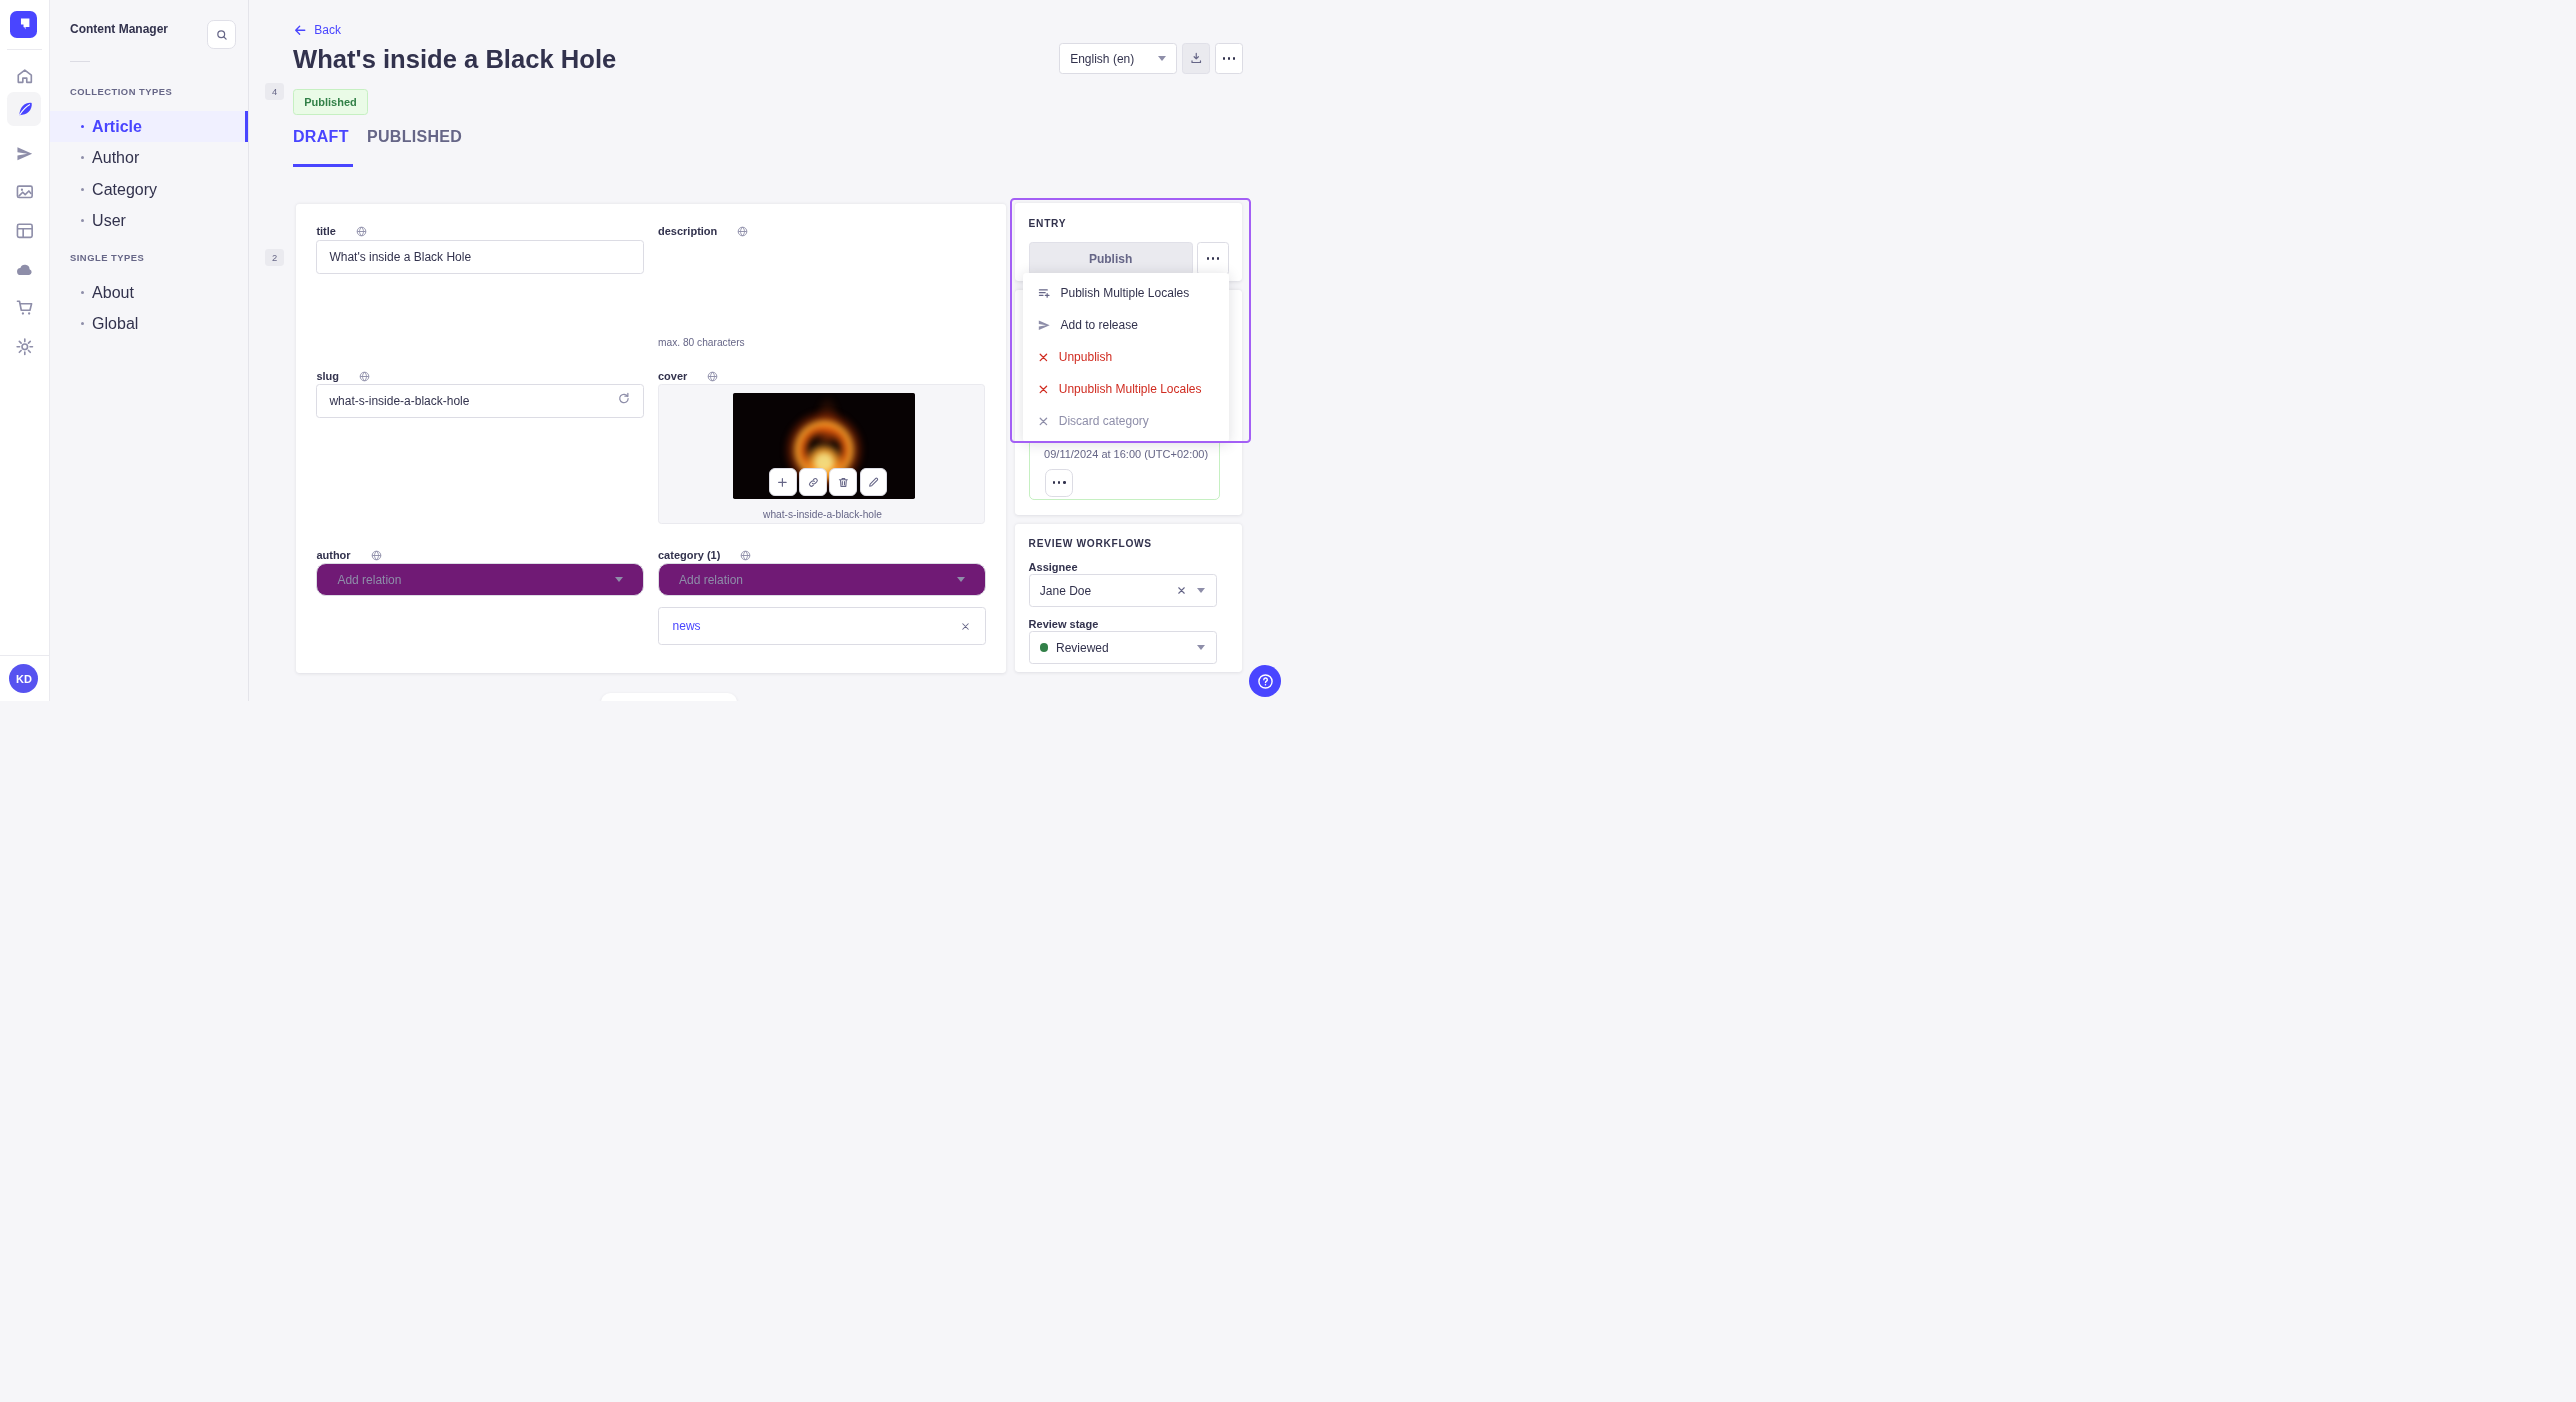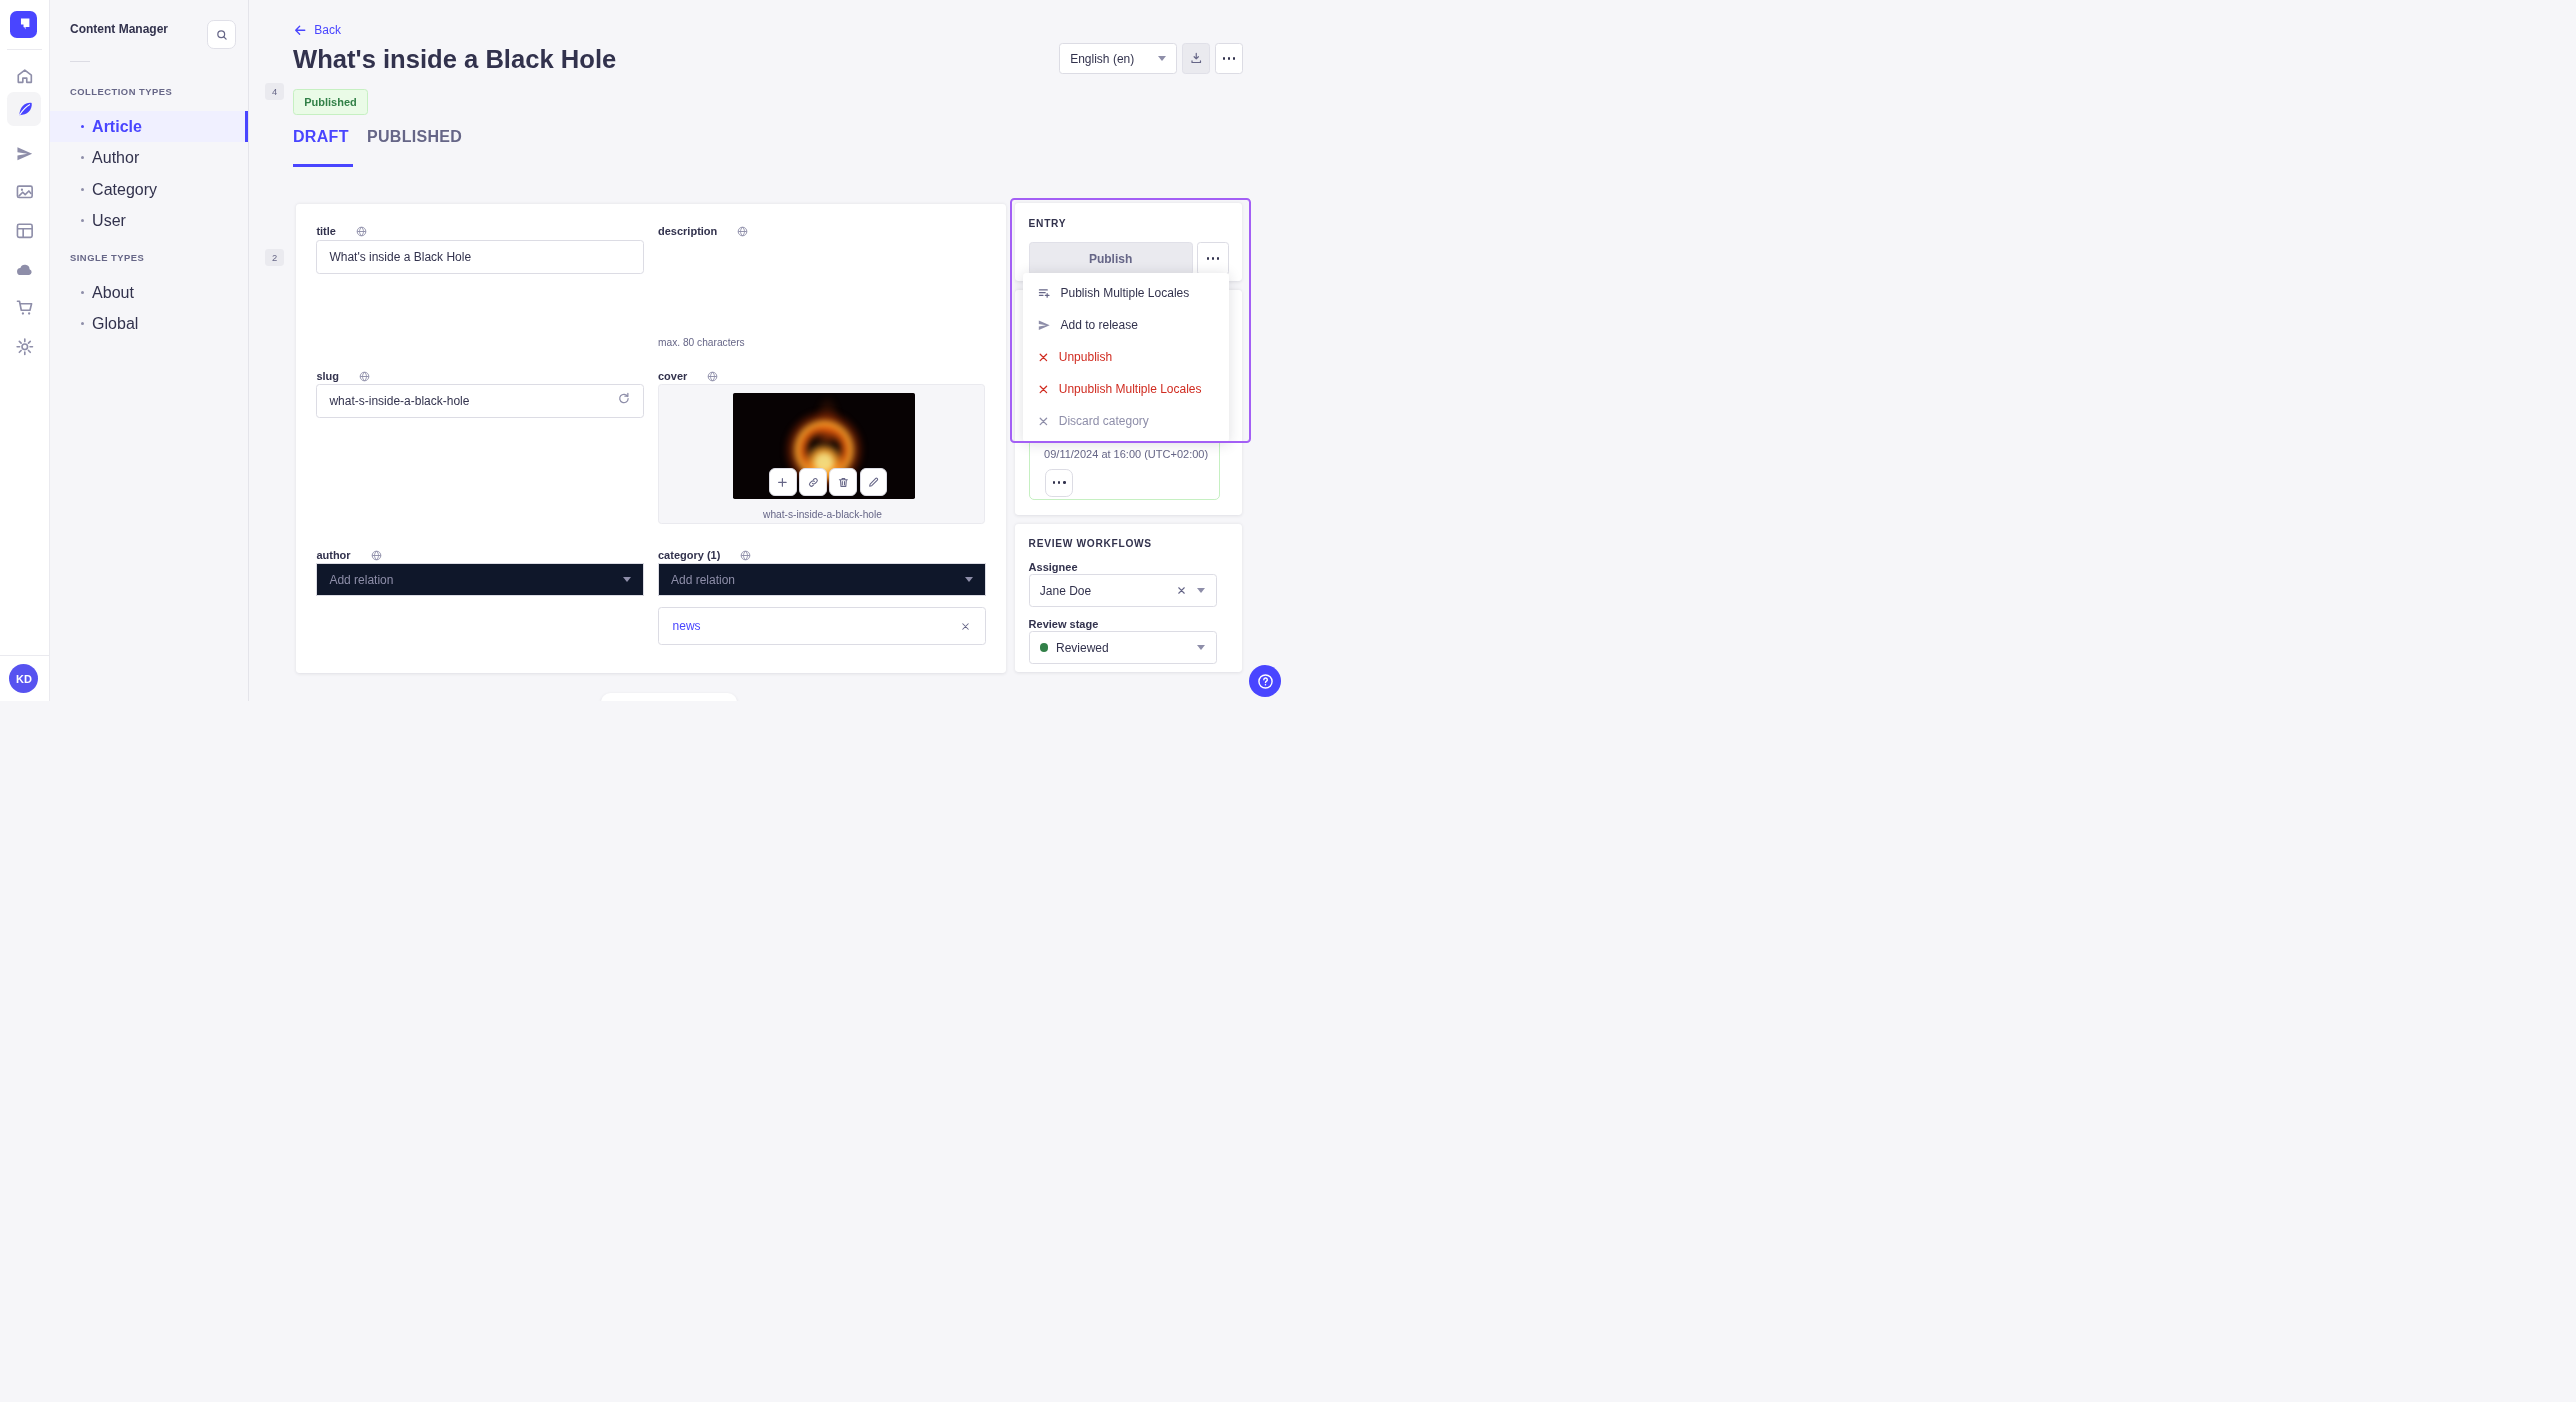--- a/index.html
+++ b/index.html
@@ -58,22 +58,22 @@
 
   
   .card{background:#fff;border-radius:3.4px;box-shadow:0 0.9px 3.4px rgba(33,33,52,.1)}
   #form-card{left:296px;top:204px;width:710px;height:469px}
   .f-label{display:flex;align-items:center;gap:20px;font-size:11px;font-weight:bold;color:#32324d}
   .f-input{width:328px;height:34px;box-sizing:border-box;border:0.9px solid #dcdce4;border-radius:3.4px;background:#fff;
     padding:0 12px;font-size:12px;color:#32324d;font-family:"Liberation Sans",sans-serif}
   .f-area{width:328px;height:89px;box-sizing:border-box;border:0.9px solid #dcdce4;border-radius:3.4px;background:#fff;
     padding:19px 13.6px;font-size:12px;color:#32324d;line-height:15.3px}
   .helper{font-size:10.2px;color:#666687}
-  .select-box{width:328px;height:33px;box-sizing:border-box;border:0.9px solid #dcdce4;border-radius:1px;background:#0f172a;
-    display:flex;align-items:center;justify-content:space-between;padding:0 12px}
+  .select-box{width:328px;height:33px;box-sizing:border-box;border:0.9px solid #dcdce4;border-radius:10px;background:#701a75;
+    display:flex;align-items:center;justify-content:space-between;padding:0 20px}
   .placeholder{color:#8e8ea9;font-size:12px}
   .media-box{width:327px;height:140px;background:#f6f6f9;border-radius:3.4px;border:0.9px solid #eaeaef;box-sizing:border-box}
   .bh-img{left:74px;top:7.7px;width:182px;height:106px;background:#070203;overflow:hidden;border-radius:1.7px}
   .bh-ring{position:absolute;left:50%;top:54%;width:94px;height:94px;margin:-47px 0 0 -47px;
     background:
      radial-gradient(circle at 50% 63%, rgba(255,228,130,.95) 0 6.8px, rgba(255,160,40,.85) 12px, rgba(180,60,0,0) 20.4px),
      radial-gradient(circle, rgba(0,0,0,0) 0 13.6px, rgba(255,100,10,.8) 21px, rgba(255,165,45,.9) 26.4px, rgba(140,35,0,.55) 33px, rgba(0,0,0,0) 41px);
     filter:blur(2.6px);border-radius:50%}
   .bh-wisp{position:absolute;left:44%;top:2%;width:29px;height:47px;
     background:radial-gradient(ellipse at 50% 100%, rgba(230,80,10,.55), rgba(0,0,0,0) 72%);filter:blur(3.4px)}

